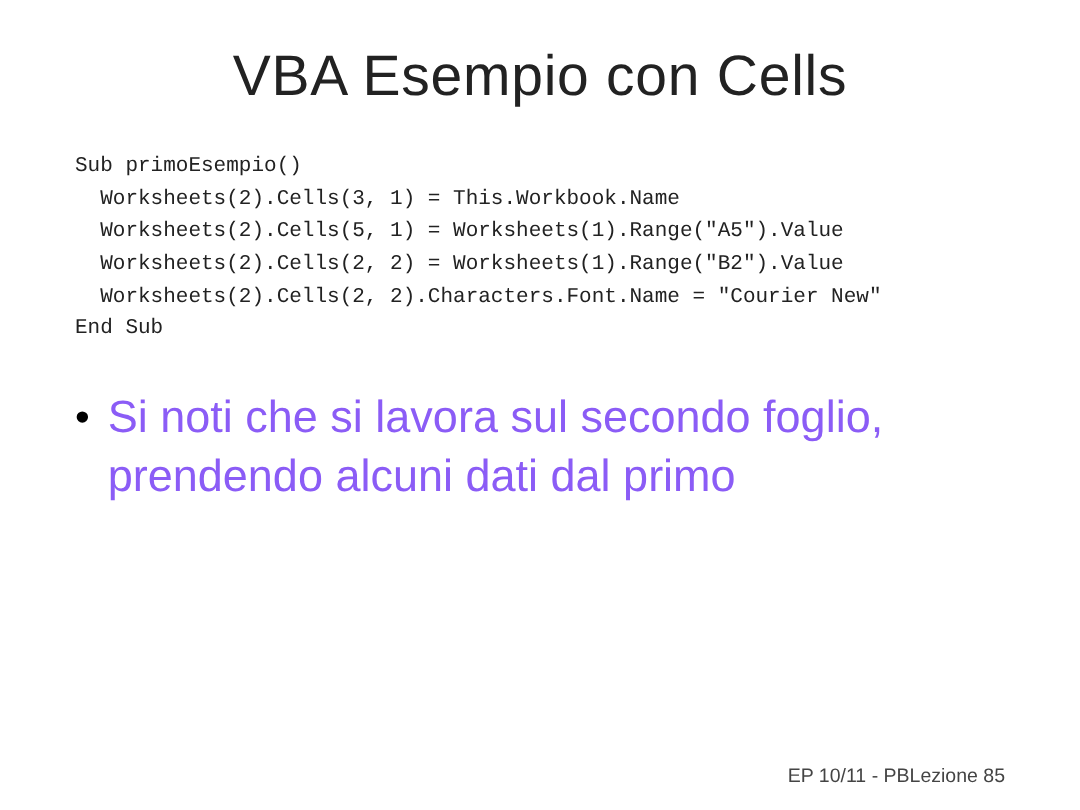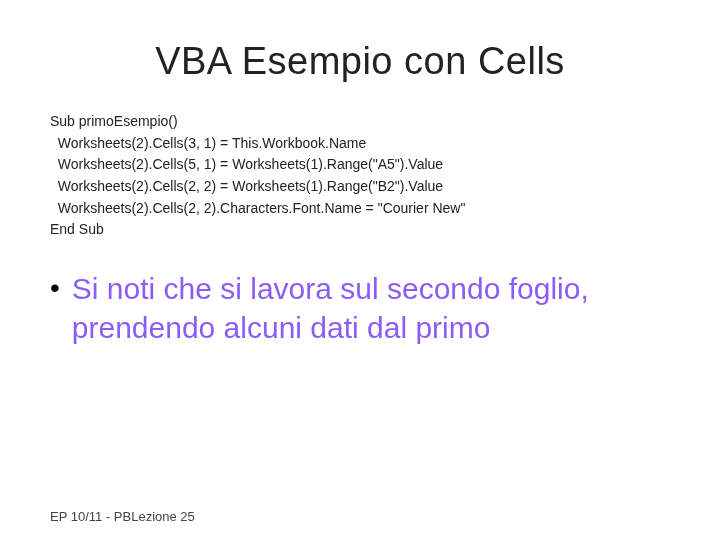--- a/index.html
+++ b/index.html
@@ -14,36 +14,36 @@
       background: #ffffff;
       font-family: Arial, Helvetica, sans-serif;
       overflow: hidden;
       position: relative;
     }
 
     .slide {
       width: 720px;
       height: 540px;
       background: #ffffff;
-      padding: 40px 50px 20px 50px;
+      padding: 30px 50px 20px 50px;
       display: flex;
       flex-direction: column;
     }
 
     .title {
       font-size: 38px;
       font-weight: normal;
       color: #222222;
       text-align: center;
       margin-bottom: 28px;
       letter-spacing: 0.5px;
     }
 
     .code-block {
-      font-family: Liberation Sans, sans-serif;
+      font-family: Liberation Mono, monospace;
       font-size: 14px;
       color: #222222;
       line-height: 1.55;
       margin-bottom: 18px;
       white-space: pre;
     }
 
     .bullet-section {
       margin-top: 10px;
       display: flex;
@@ -63,21 +63,21 @@
       color: #8b5cf6;
       line-height: 1.3;
     }
 
     .footer {
       position: absolute;
       bottom: 16px;
       left: 50px;
       right: 50px;
       display: flex;
-      justify-content: flex-start;
+      justify-content: flex-end;
       font-size: 13px;
       color: #444444;
     }
   </style>
 </head>
 <body>
 
 <div class="slide">
 
   <h1 class="title">VBA Esempio con Cells</h1>
@@ -91,15 +91,15 @@
 
   <div class="bullet-section">
     <span class="bullet-dot">•</span>
     <span class="bullet-text">Si noti che si lavora sul secondo foglio, prendendo alcuni dati dal primo</span>
   </div>
 
 </div>
 
 <div class="footer">
   <span>EP 10/11 - PB</span>
-  <span>Lezione 2</span>
+  <span>Lezione 8</span>
   <span>5</span>
 </div>
 
 </body></html>

